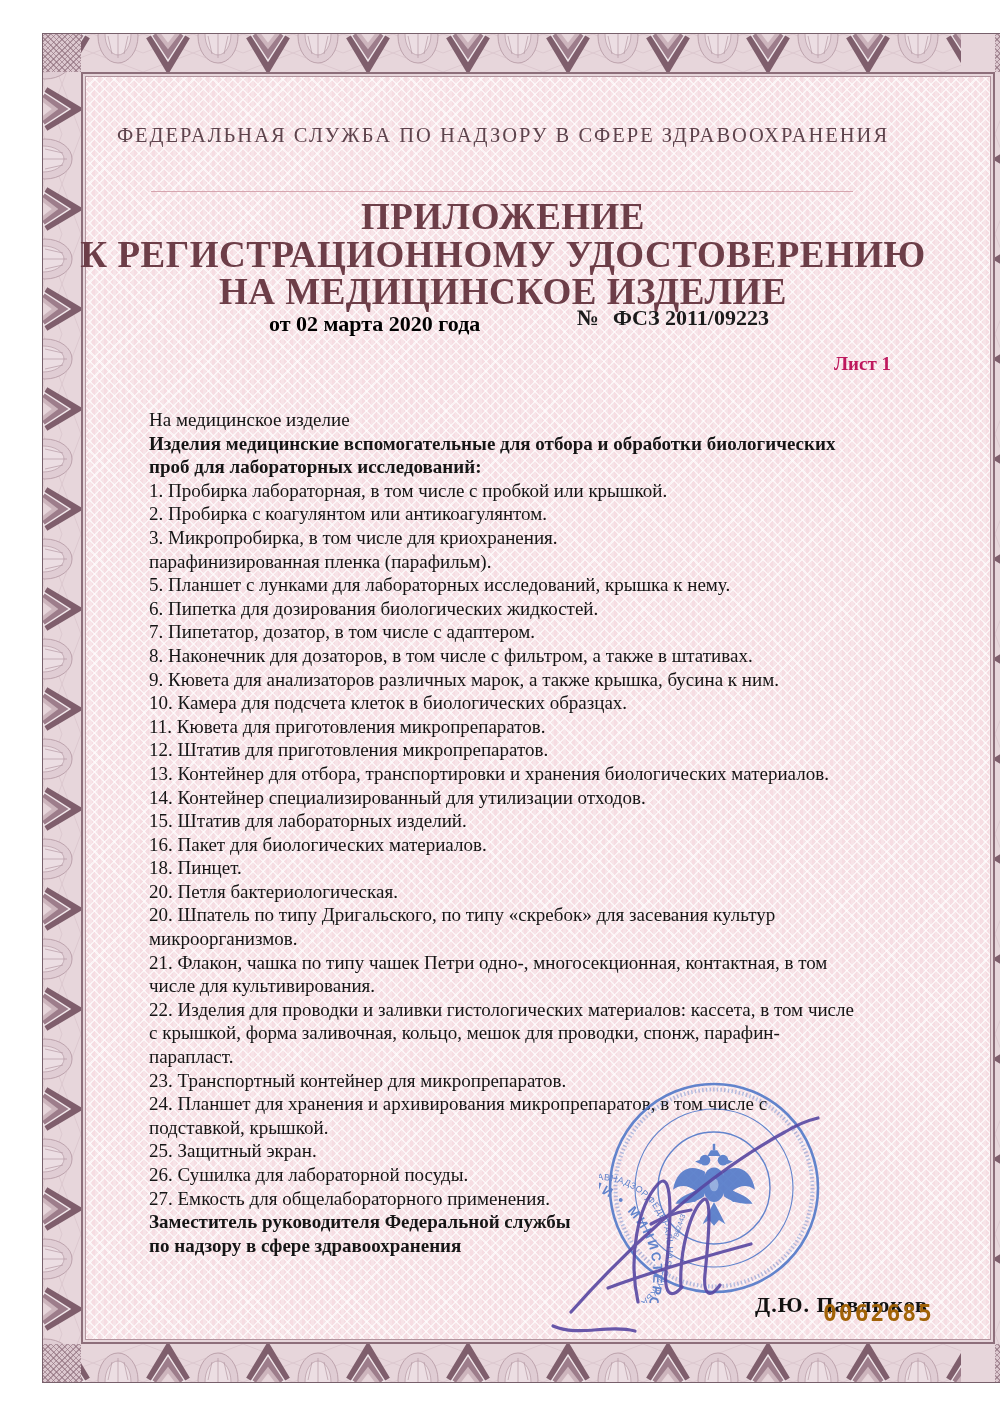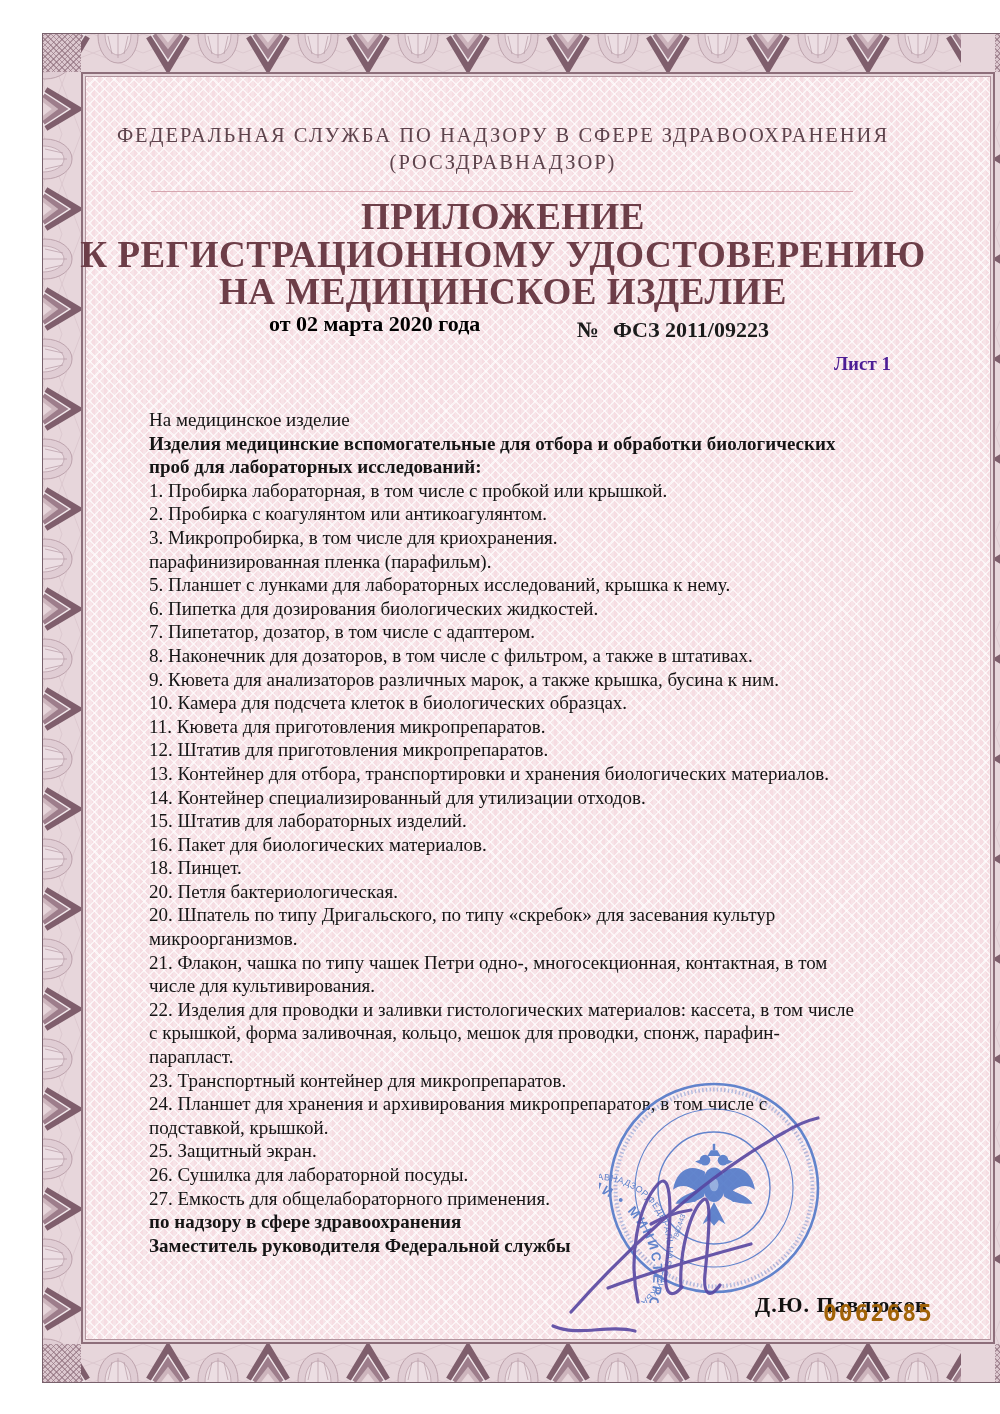--- a/index.html
+++ b/index.html
@@ -26,24 +26,24 @@
           repeating-linear-gradient(135deg,rgba(255,255,255,.65) 0 1.5px,rgba(255,255,255,0) 1.5px 7px),
           repeating-linear-gradient(90deg,rgba(243,205,214,.30) 0 3px,rgba(255,255,255,0) 3px 6px);}
   .content{position:absolute;left:0;top:0;width:920px;height:1350px;}
   .agency{position:absolute;left:0;top:88px;width:100%;text-align:center;
         color:#5d434c;font-size:20.5px;letter-spacing:2px;line-height:27px;}
   .divider{position:absolute;left:108px;top:157px;width:702px;height:1px;
         background:#cf9aa5;opacity:.85;}
   .title{position:absolute;left:0;top:164px;width:100%;text-align:center;
         color:#6d3e48;font-weight:bold;font-size:37px;line-height:37.5px;letter-spacing:0.5px;}
   .dateline{position:absolute;left:226px;top:277px;color:#000000;font-weight:bold;font-size:22px;}
-  .regnum{position:absolute;left:534px;top:283px;color:#1b1b1b;font-weight:bold;font-size:22px;text-align:right;}
+  .regnum{position:absolute;left:534px;top:271px;color:#1b1b1b;font-weight:bold;font-size:22px;text-align:right;}
   .regnum .nl{margin-right:14px;}
   .sheet{position:absolute;left:700px;top:319px;width:148px;text-align:right;
-        color:#4c1d95;font-weight:bold;font-size:19px;}
+        color:#be185d;font-weight:bold;font-size:19px;}
   .bodylines{position:absolute;left:106px;top:374px;width:800px;
         color:#151515;font-size:19px;line-height:23.6px;}
   .bline{white-space:nowrap;}
   .bline.bold{font-weight:bold;}
   .signer{position:absolute;left:712px;top:1238px;color:#111;font-weight:bold;
         font-size:22px;letter-spacing:1px;white-space:nowrap;margin-top:20px;}
   .serial{position:absolute;left:780px;top:1266px;color:#a16207;
         font-family:"DejaVu Sans Mono", monospace;font-weight:bold;
         font-size:23px;letter-spacing:2px;}
   .stamp{position:absolute;left:556px;top:1039px;width:230px;height:230px;opacity:.88;}
@@ -135,21 +135,20 @@
     <div class="corner c-bl"></div>
     <div class="corner c-br"></div>
 
     <div class="frame2"></div>
     <div class="paper"></div>
 
     <div class="content">
 
       <div class="agency">
         <div>ФЕДЕРАЛЬНАЯ СЛУЖБА ПО НАДЗОРУ В СФЕРЕ ЗДРАВООХРАНЕНИЯ</div>
-        <div>(РОСЗДРАВНАДЗОР)</div>
       </div>
 
       <div class="divider"></div>
 
       <div class="title">
         <div>ПРИЛОЖЕНИЕ</div>
         <div>К РЕГИСТРАЦИОННОМУ УДОСТОВЕРЕНИЮ</div>
         <div>НА МЕДИЦИНСКОЕ ИЗДЕЛИЕ</div>
       </div>
 
@@ -189,22 +188,22 @@
           <div class="bline">числе для культивирования.</div>
           <div class="bline">22. Изделия для проводки и заливки гистологических материалов: кассета, в том числе</div>
           <div class="bline">с крышкой, форма заливочная, кольцо, мешок для проводки, спонж, парафин-</div>
           <div class="bline">парапласт.</div>
           <div class="bline">23. Транспортный контейнер для микропрепаратов.</div>
           <div class="bline">24. Планшет для хранения и архивирования микропрепаратов, в том числе с</div>
           <div class="bline">подставкой, крышкой.</div>
           <div class="bline">25. Защитный экран.</div>
           <div class="bline">26. Сушилка для лабораторной посуды.</div>
           <div class="bline">27. Емкость для общелабораторного применения.</div>
+          <div class="bline bold">Заместитель руководителя Федеральной службы</div>
           <div class="bline bold">по надзору в сфере здравоохранения</div>
-          <div class="bline bold">Заместитель руководителя Федеральной службы</div>
         </div>
 
       <svg class="stamp" viewBox="0 0 230 230">
         <g stroke="#4d76c8" fill="none">
           <circle cx="115" cy="115" r="104" stroke-width="2.6"></circle>
           <circle cx="115" cy="115" r="98.5" stroke-width="4" stroke-dasharray="1.5,2.2" opacity="0.45"></circle>
           <circle cx="115" cy="115" r="79" stroke-width="1.1"></circle>
           <circle cx="115" cy="115" r="56" stroke-width="1.4"></circle>
         </g>
         <defs>

